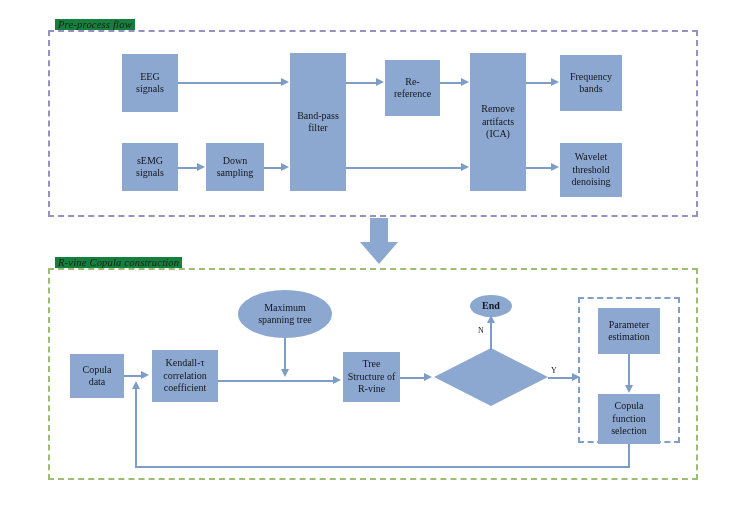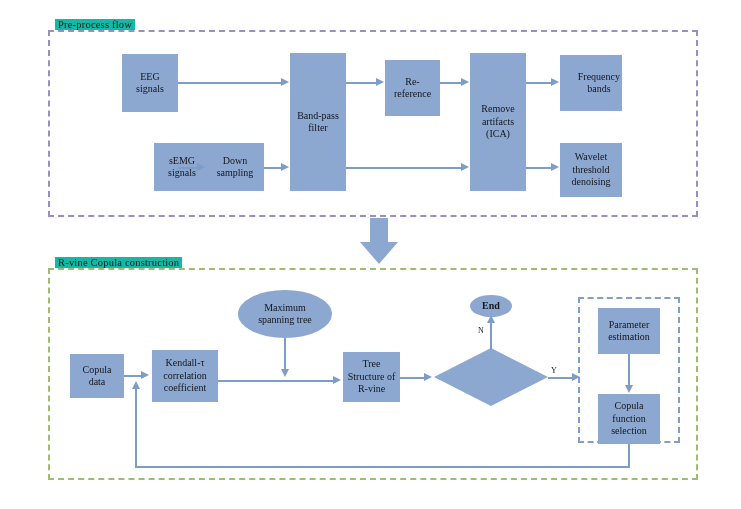--- a/index.html
+++ b/index.html
@@ -33,22 +33,23 @@
   .group-inner {
     border: 2px dashed #7f9ec9;
   }
 
   .group-label {
     position: absolute;
     font-size: 10.5px;
     color: #1a1a1a;
     white-space: nowrap;
     letter-spacing: .2px;
-    background: #14b8a6;
+    background: #15803d;
     padding: 0 3px;
+    font-style: italic;
   }
 
   
   .node {
     position: absolute;
     box-sizing: border-box;
     background: #8ca8d0;
     color: #14161c;
     display: flex;
     align-items: center;
@@ -151,21 +152,21 @@
 
   <div class="group group-pre" style="left:48px; top:30px; width:650px; height:187px;"></div>
 
   <div class="group-label" style="left:55px; top:19px;">Pre-process flow</div>
 
   <div class="node" style="left:122px; top:54px; width:56px; height:58px;">
     <span class="lbl">EEG
 signals</span>
   </div>
 
-  <div class="node" style="left:122px; top:143px; width:56px; height:48px;margin-left:32px;">
+  <div class="node" style="left:122px; top:143px; width:56px; height:48px;">
     <span class="lbl">sEMG
 signals</span>
   </div>
 
   <div class="node" style="left:290px; top:53px; width:56px; height:138px;">
     <span class="lbl">Band-pass
 filter</span>
   </div>
 
   <div class="node" style="left:206px; top:143px; width:58px; height:48px;">
@@ -177,21 +178,21 @@
     <span class="lbl">Re-
 reference</span>
   </div>
 
   <div class="node" style="left:470px; top:53px; width:56px; height:138px;">
     <span class="lbl">Remove
 artifacts
 (ICA)</span>
   </div>
 
-  <div class="node" style="left:560px; top:55px; width:62px; height:56px;justify-content:flex-end;">
+  <div class="node" style="left:560px; top:55px; width:62px; height:56px;">
     <span class="lbl">Frequency
 bands</span>
   </div>
 
   <div class="node" style="left:560px; top:143px; width:62px; height:54px;">
     <span class="lbl">Wavelet
 threshold
 denoising</span>
   </div>
 

